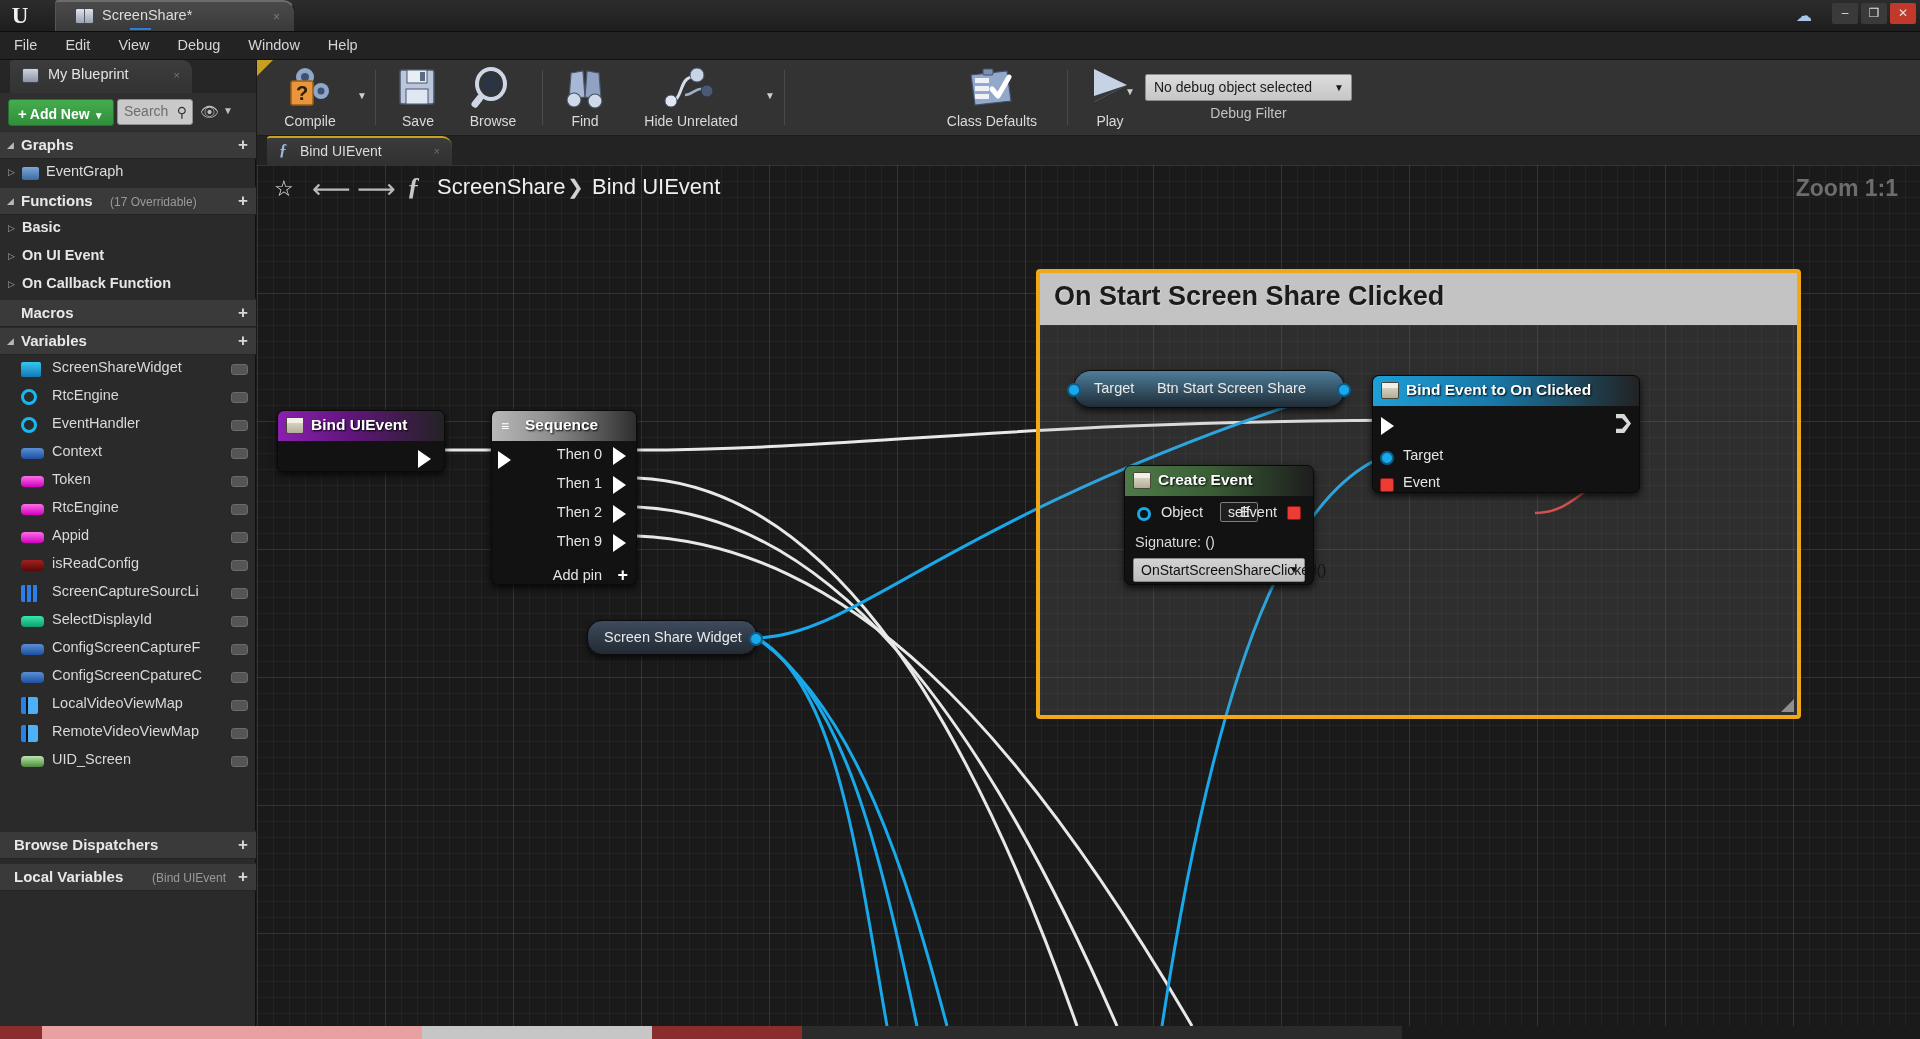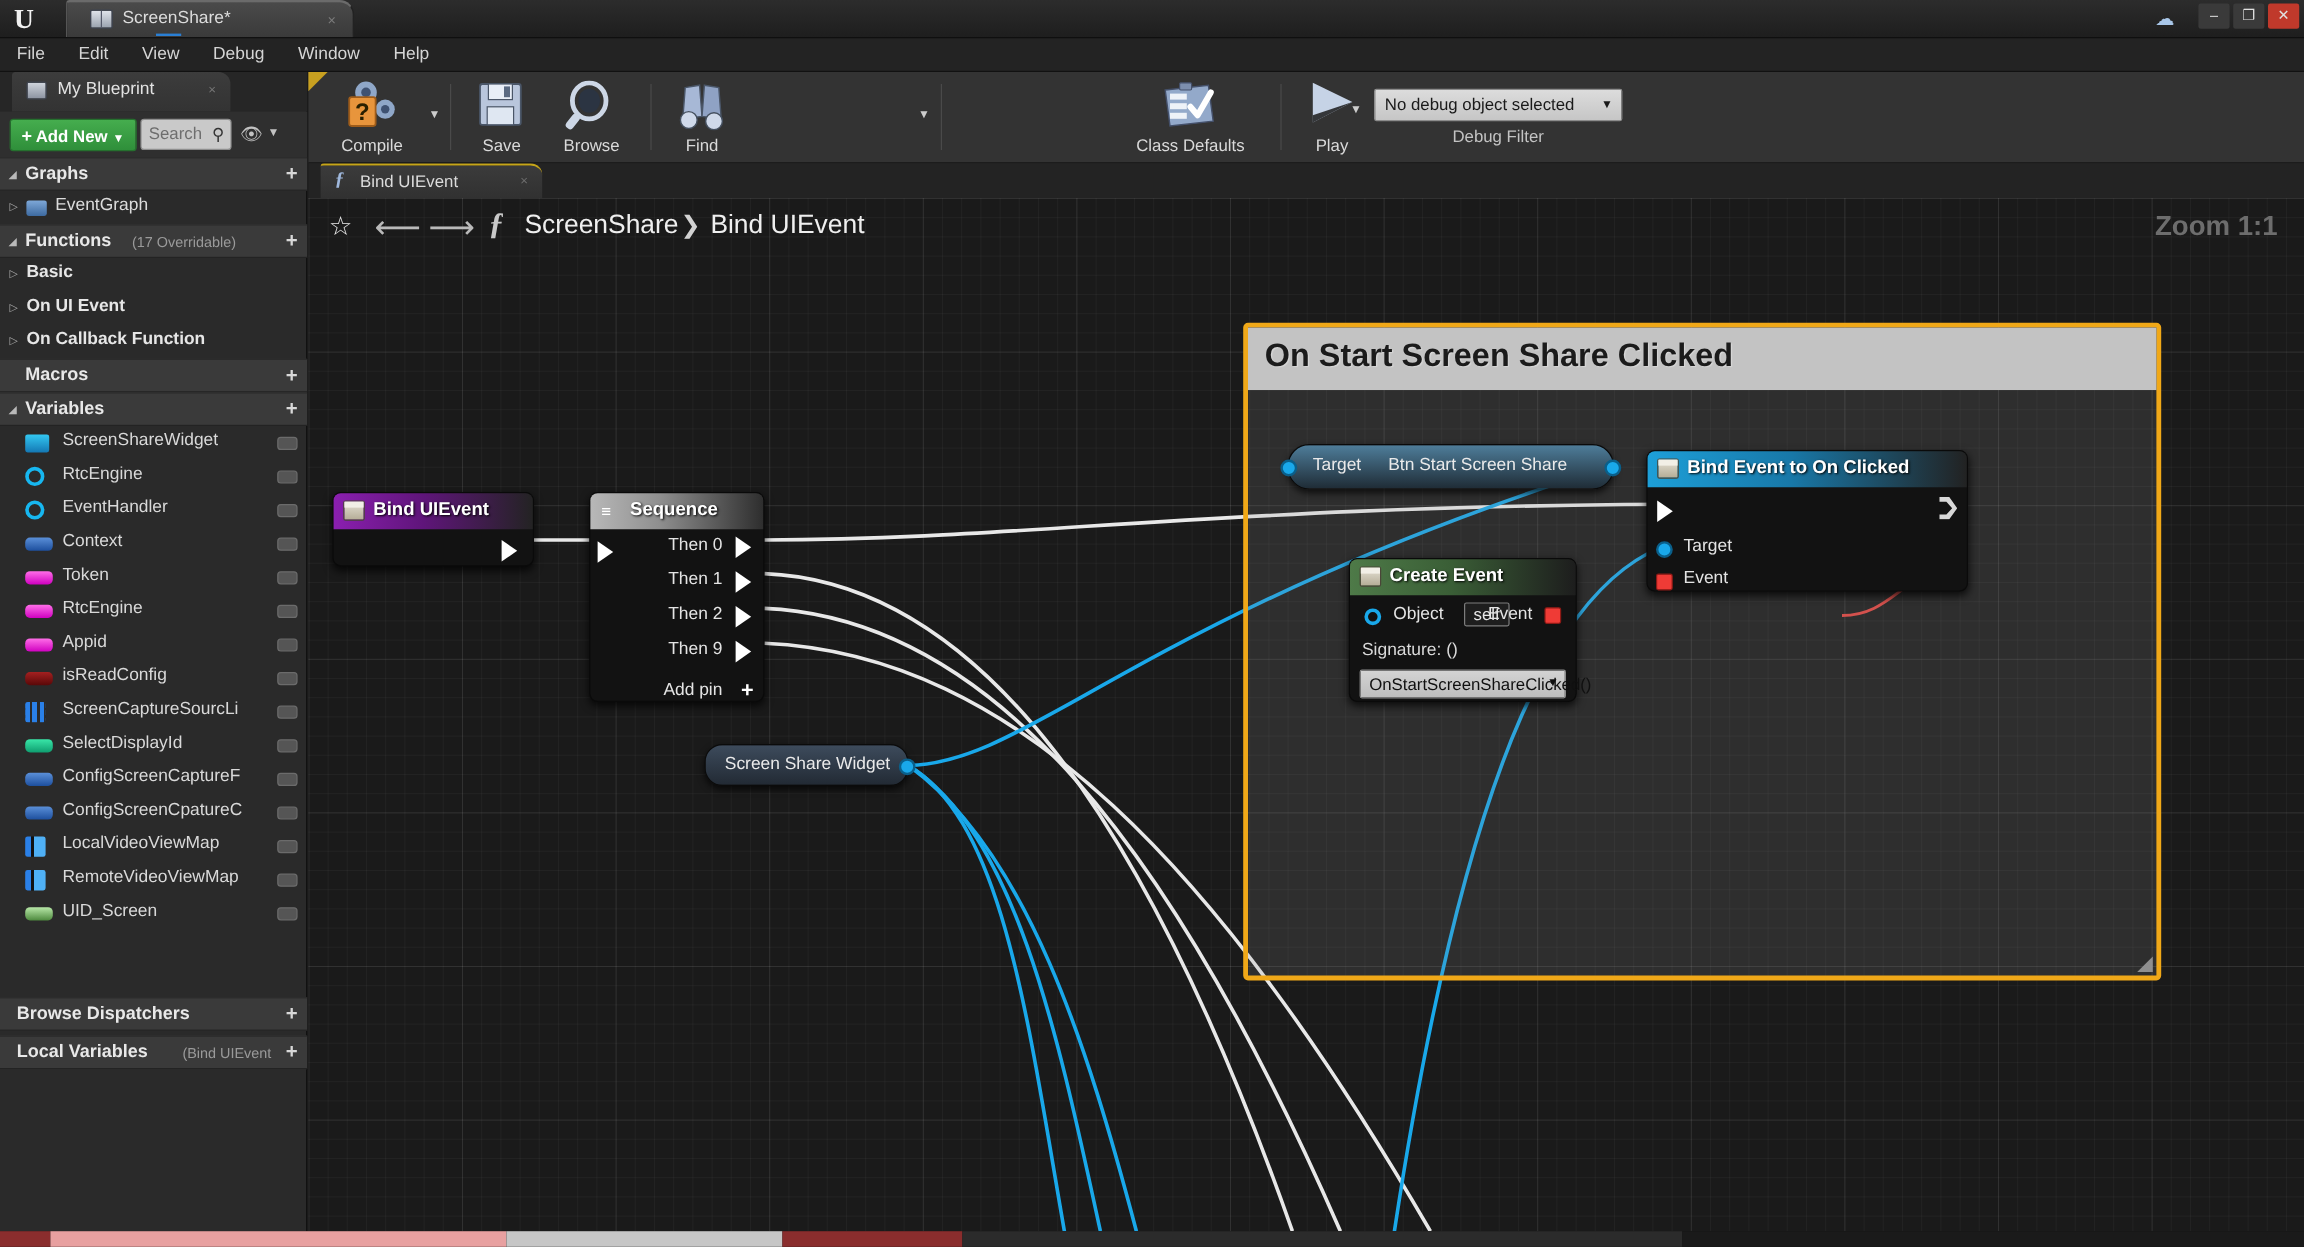--- a/index.html
+++ b/index.html
@@ -502,20 +502,30 @@
   <div class="tbtn" style="left:296px;width:64px;">
     <svg width="48" height="42" viewBox="0 0 48 42" style="position:absolute;left:8px;top:5px;">
       <path d="M10 6 L22 4 L24 30 L8 32 Z" fill="#a7b8d6" stroke="#4a5668" stroke-width="1.2"></path>
       <path d="M26 4 L38 6 L40 32 L24 30 Z" fill="#8fa2c4" stroke="#4a5668" stroke-width="1.2"></path>
       <circle cx="13" cy="33" r="7" fill="#cfd9ea" stroke="#45505f" stroke-width="1.2"></circle>
       <circle cx="34" cy="34" r="7" fill="#cfd9ea" stroke="#45505f" stroke-width="1.2"></circle>
     </svg>
     <div class="cap">Find</div>
   </div>
 
+  <div class="tbtn" style="left:364px;width:140px;">
+    <svg width="56" height="42" viewBox="0 0 56 42" style="position:absolute;left:42px;top:5px;">
+      <path d="M8 34 C20 34 16 10 30 10" fill="none" stroke="#d6dee9" stroke-width="3"></path>
+      <path d="M22 28 C30 28 32 20 42 22" fill="none" stroke="#9fb0c8" stroke-width="2.5"></path>
+      <circle cx="34" cy="8" r="7" fill="#c7d4e6" stroke="#465468" stroke-width="1"></circle>
+      <circle cx="8" cy="34" r="6" fill="#e0e7f0" stroke="#465468" stroke-width="1"></circle>
+      <circle cx="44" cy="24" r="6" fill="#4a5a74" stroke="#2b3442" stroke-width="1"></circle>
+    </svg>
+    <div class="cap">Hide Unrelated</div>
+  </div>
   <div class="tb-cv" style="left:508px;top:30px;">▼</div>
   <div class="tb-sep" style="left:527px;"></div>
 
 
   <div class="tbtn" style="left:670px;width:130px;">
     <svg width="50" height="42" viewBox="0 0 50 42" style="position:absolute;left:40px;top:5px;">
       <path d="M4 8 L40 4 L44 34 L8 38 Z" fill="#93a9ca" stroke="#44506a" stroke-width="1.2"></path>
       <rect x="16" y="2" width="10" height="6" rx="1" fill="#7d8fae" stroke="#44506a" stroke-width="1"></rect>
       <rect x="8" y="11" width="14" height="5" fill="#eef2f8"></rect>
       <rect x="8" y="19" width="14" height="5" fill="#eef2f8"></rect>
@@ -579,21 +589,21 @@
     <path d="M 500 473 C 580 520 600 690 630 861" stroke="#19a8ea" stroke-width="3" fill="none"></path>
     <path d="M 500 473 C 590 530 625 700 660 861" stroke="#19a8ea" stroke-width="3" fill="none"></path>
     <path d="M 500 473 C 600 545 650 710 690 861" stroke="#19a8ea" stroke-width="3" fill="none"></path>
 
     <path d="M 1288 238 C 1330 250 1300 295 1182 283 C 1040 270 960 500 905 861" stroke="#19a8ea" stroke-width="3" fill="none"></path>
     <path d="M 1288 238 C 1340 260 1350 270 1370 282" stroke="#19a8ea" stroke-width="3" fill="none"></path>
 
     <path d="M 1278 348 C 1320 348 1330 310 1372 308" stroke="#e0443f" stroke-width="2.5" fill="none"></path>
   </svg>
 
-  <div class="comment" style="left:779px; top:104px; width:765px; height:548px;">
+  <div class="comment" style="left:779px; top:104px; width:765px; height:450px;">
     <div class="comment-head">
       <div class="t">On Start Screen Share Clicked</div>
     </div>
     <div class="comment-resize"></div>
   </div>
 
   <div class="node" style="left:20px; top:245px; width:168px; height:62px;">
     <div class="node-head nh-purple">
       <span class="bpicon"></span>
       <span class="nt" style="left:33px;">Bind UIEvent</span>

